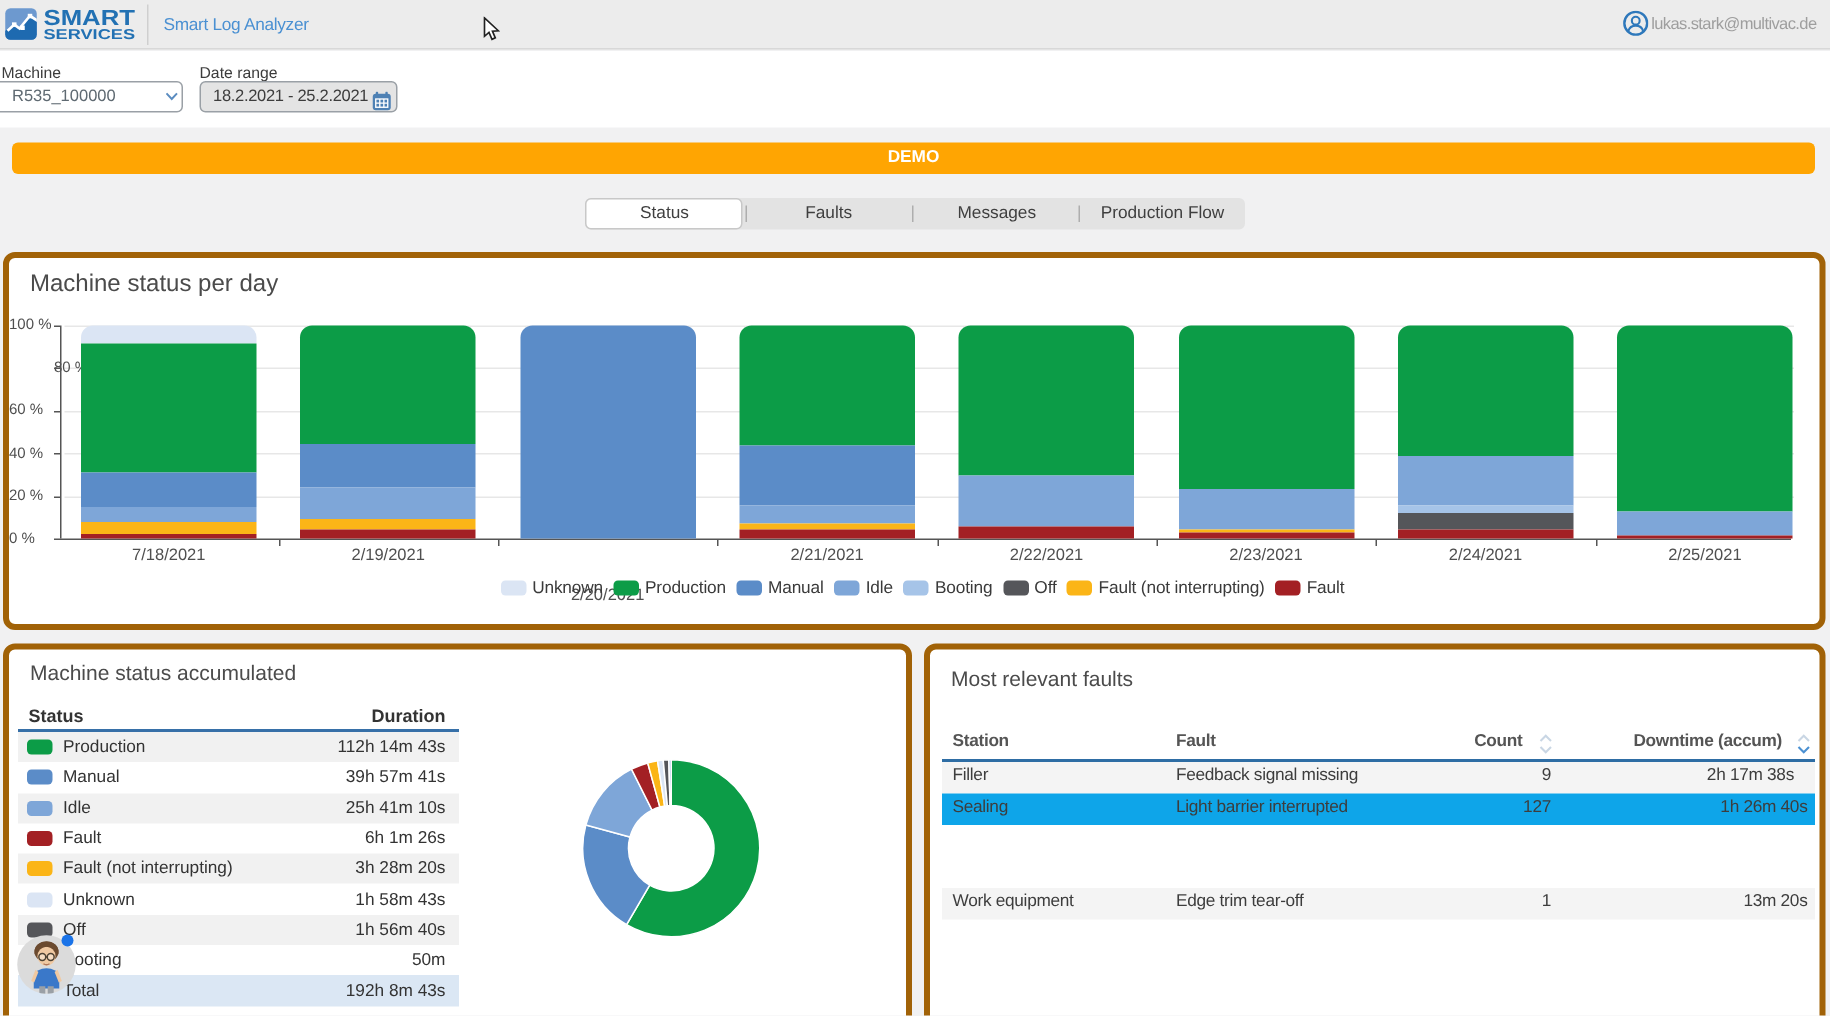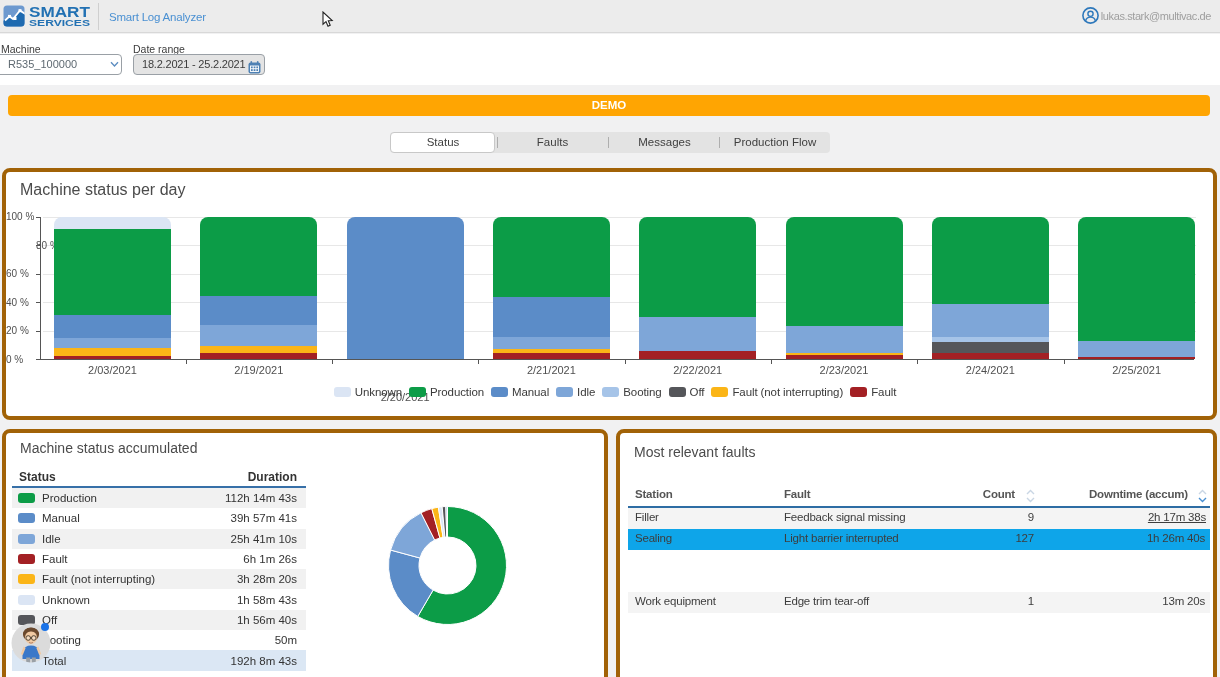--- a/index.html
+++ b/index.html
@@ -160,21 +160,21 @@
 <div class="seg" style="left:779.5px; top:181.3px; height:2.0px; background:#fbb517;"></div>
 <div class="seg" style="left:779.5px; top:183.3px; height:3.7px; background:#a32024;"></div>
 <div class="seg" style="left:925.8px; top:44.5px; height:87.0px; background:#0c9c47; border-radius:8px 8px 0 0;"></div>
 <div class="seg" style="left:925.8px; top:131.5px; height:33.8px; background:#7ea6d8;"></div>
 <div class="seg" style="left:925.8px; top:165.3px; height:4.5px; background:#a6c4e8;"></div>
 <div class="seg" style="left:925.8px; top:169.8px; height:11.5px; background:#55565a;"></div>
 <div class="seg" style="left:925.8px; top:181.3px; height:5.7px; background:#a32024;"></div>
 <div class="seg" style="left:1072.1px; top:44.5px; height:124.3px; background:#0c9c47; border-radius:8px 8px 0 0;"></div>
 <div class="seg" style="left:1072.1px; top:168.8px; height:15.9px; background:#7ea6d8;"></div>
 <div class="seg" style="left:1072.1px; top:184.7px; height:2.3px; background:#a32024;"></div>
-<div class="xlab" style="left:48.0px;">2/03/2021</div>
+<div class="xlab" style="left:48.0px;">7/18/2021</div>
 <div class="xlab" style="left:194.3px;">2/19/2021</div>
 <div class="xlab" style="left:340.6px;margin-top:27px;">2/20/2021</div>
 <div class="xlab" style="left:486.9px;">2/21/2021</div>
 <div class="xlab" style="left:633.2px;">2/22/2021</div>
 <div class="xlab" style="left:779.5px;">2/23/2021</div>
 <div class="xlab" style="left:925.8px;">2/24/2021</div>
 <div class="xlab" style="left:1072.1px;">2/25/2021</div>
 <div class="legend">
       <span class="legit"><span class="chip" style="background:#dbe5f4;"></span>Unknown</span>
       <span class="legit"><span class="chip" style="background:#0c9c47;"></span>Production</span>
@@ -256,21 +256,21 @@
     </svg>
 <svg class="abs" style="left:578px; top:56px;" width="9" height="14" viewBox="0 0 9 14">
       <path d="M1 5 L4.5 1.5 L8 5" fill="none" stroke="#c9d6e4" stroke-width="1.4"></path>
       <path d="M1 9 L4.5 12.5 L8 9" fill="none" stroke="#4a90d2" stroke-width="1.4"></path>
     </svg>
 <div class="abs" style="left:8px; top:73px; width:582px; height:2px; background:#2e6da4;"></div>
 <div class="t2row" style="top:75px; background:#f4f4f4;">
       <span style="left:7px;">Filler</span>
       <span style="left:156px;">Feedback signal missing</span>
       <span style="right:176px;">9</span>
-      <span style="right:4px;text-decoration:underline;">2h 17m 38s</span>
+      <span style="right:14px;">2h 17m 38s</span>
     </div>
 <div class="t2row" style="top:96px; background:#0ea5e9;">
       <span style="left:7px;">Sealing</span>
       <span style="left:156px;">Light barrier interrupted</span>
       <span style="right:176px;">127</span>
       <span style="right:5px;">1h 26m 40s</span>
     </div>
 <div class="t2row" style="top:159px; background:#f4f4f4;">
       <span style="left:7px;">Work equipment</span>
       <span style="left:156px;">Edge trim tear-off</span>

